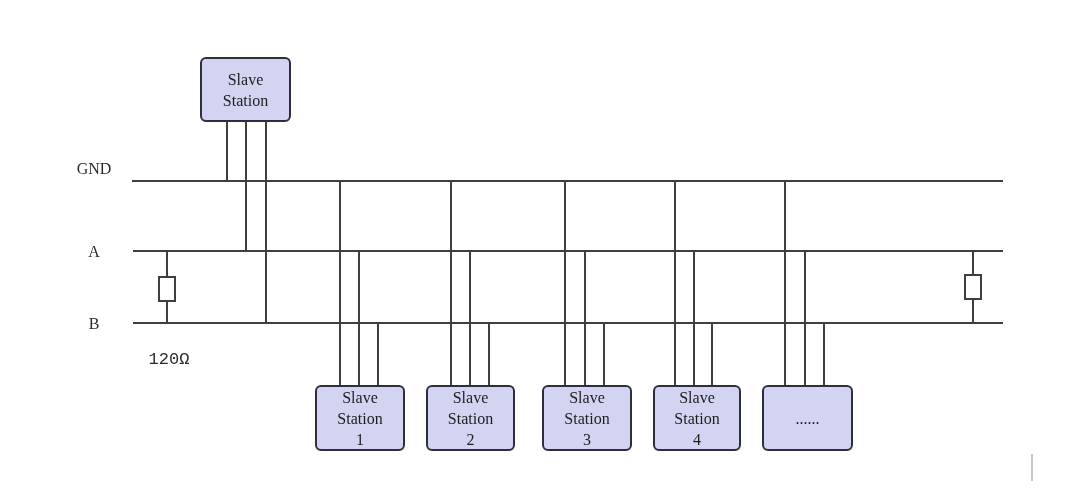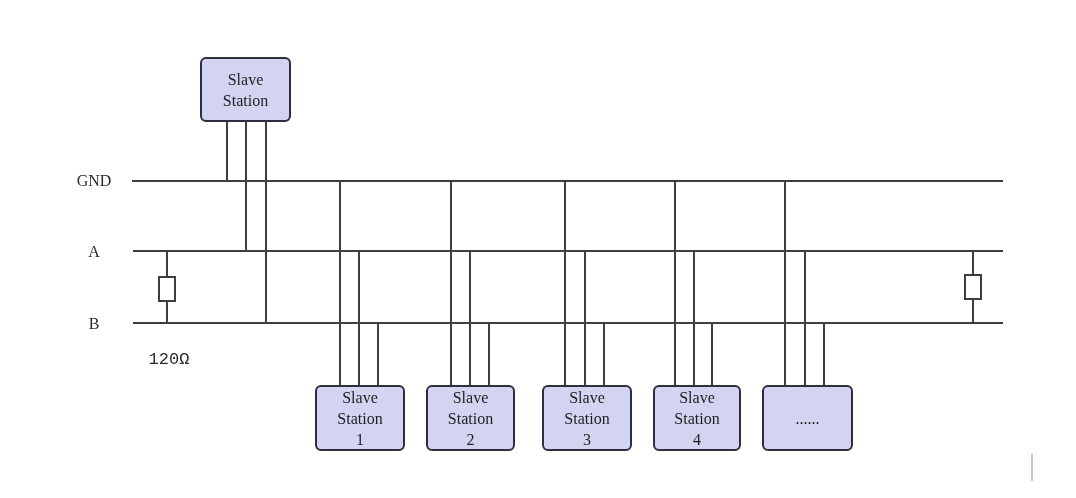--- a/index.html
+++ b/index.html
@@ -69,21 +69,21 @@
     position: absolute;
     width: 2px;
     background: #c9c9c9;
   }
 </style>
 </head>
 <body>
 
 <div class="canvas">
 
-  <div class="bus-label" style="left:68px; top:172px;">GND</div>
+  <div class="bus-label" style="left:68px; top:160px;">GND</div>
   <div class="bus-label" style="left:68px; top:243px;">A</div>
   <div class="bus-label" style="left:68px; top:315px;">B</div>
 
   <div class="hline" style="left:132px; top:180px; width:871px;"></div>
   <div class="hline" style="left:133px; top:250px; width:870px;"></div>
   <div class="hline" style="left:133px; top:322px; width:870px;"></div>
 
   <div class="vline" style="left:226px; top:122px; height:60px;"></div>
   <div class="vline" style="left:245px; top:122px; height:130px;"></div>
   <div class="vline" style="left:265px; top:122px; height:202px;"></div>

